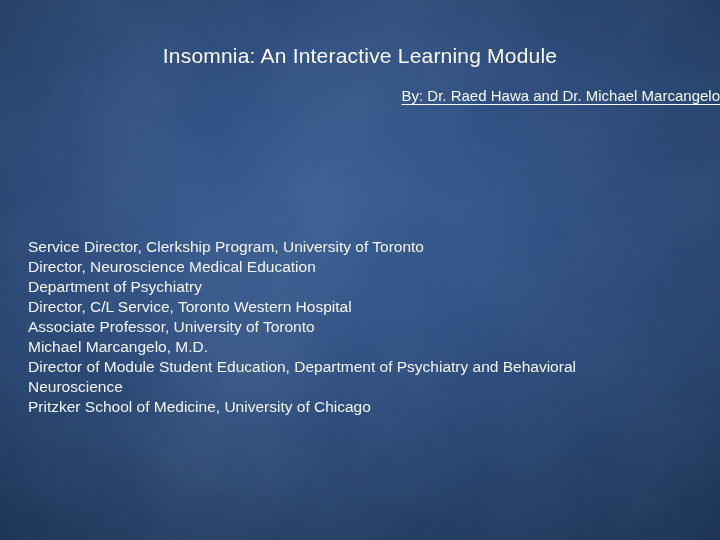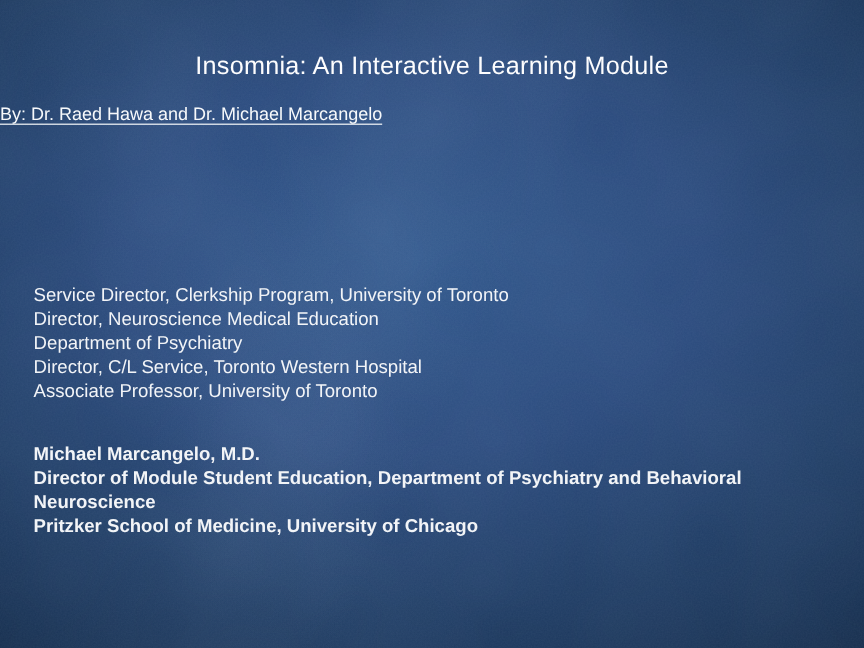--- a/index.html
+++ b/index.html
@@ -49,42 +49,42 @@
     font-size: 21px;
     font-weight: 400;
     letter-spacing: 0.2px;
     color: #fdfdfe;
   }
   .subtitle-row {
     position: absolute;
     top: 87px;
     left: 0;
     width: 720px;
-    text-align: left;
+    text-align: right;
   }
   .subtitle-text {
     font-size: 15px;
     font-weight: 400;
     color: #f7f9fb;
     text-decoration: underline;
     text-underline-offset: 3px;
     text-decoration-thickness: 1px;
   }
   .credits {
     position: absolute;
     top: 237px;
     left: 28px;
     width: 624px;
     font-size: 15.5px;
     line-height: 20px;
     font-weight: 400;
     color: #f2f4f7;
   }
   .para { margin: 0; }
-  .para + .para { margin-top: 32px; font-weight: bold; }
+  .para + .para { margin-top: 0; }
   .line { max-width: 624px; }
 </style>
 </head>
 <body>
 
 <div class="slide">
 
   <svg class="texture" width="720" height="540" xmlns="http://www.w3.org/2000/svg">
     <filter id="grain">
       <feTurbulence type="fractalNoise" baseFrequency="0.75" numOctaves="3" stitchTiles="stitch" result="n"></feTurbulence>

